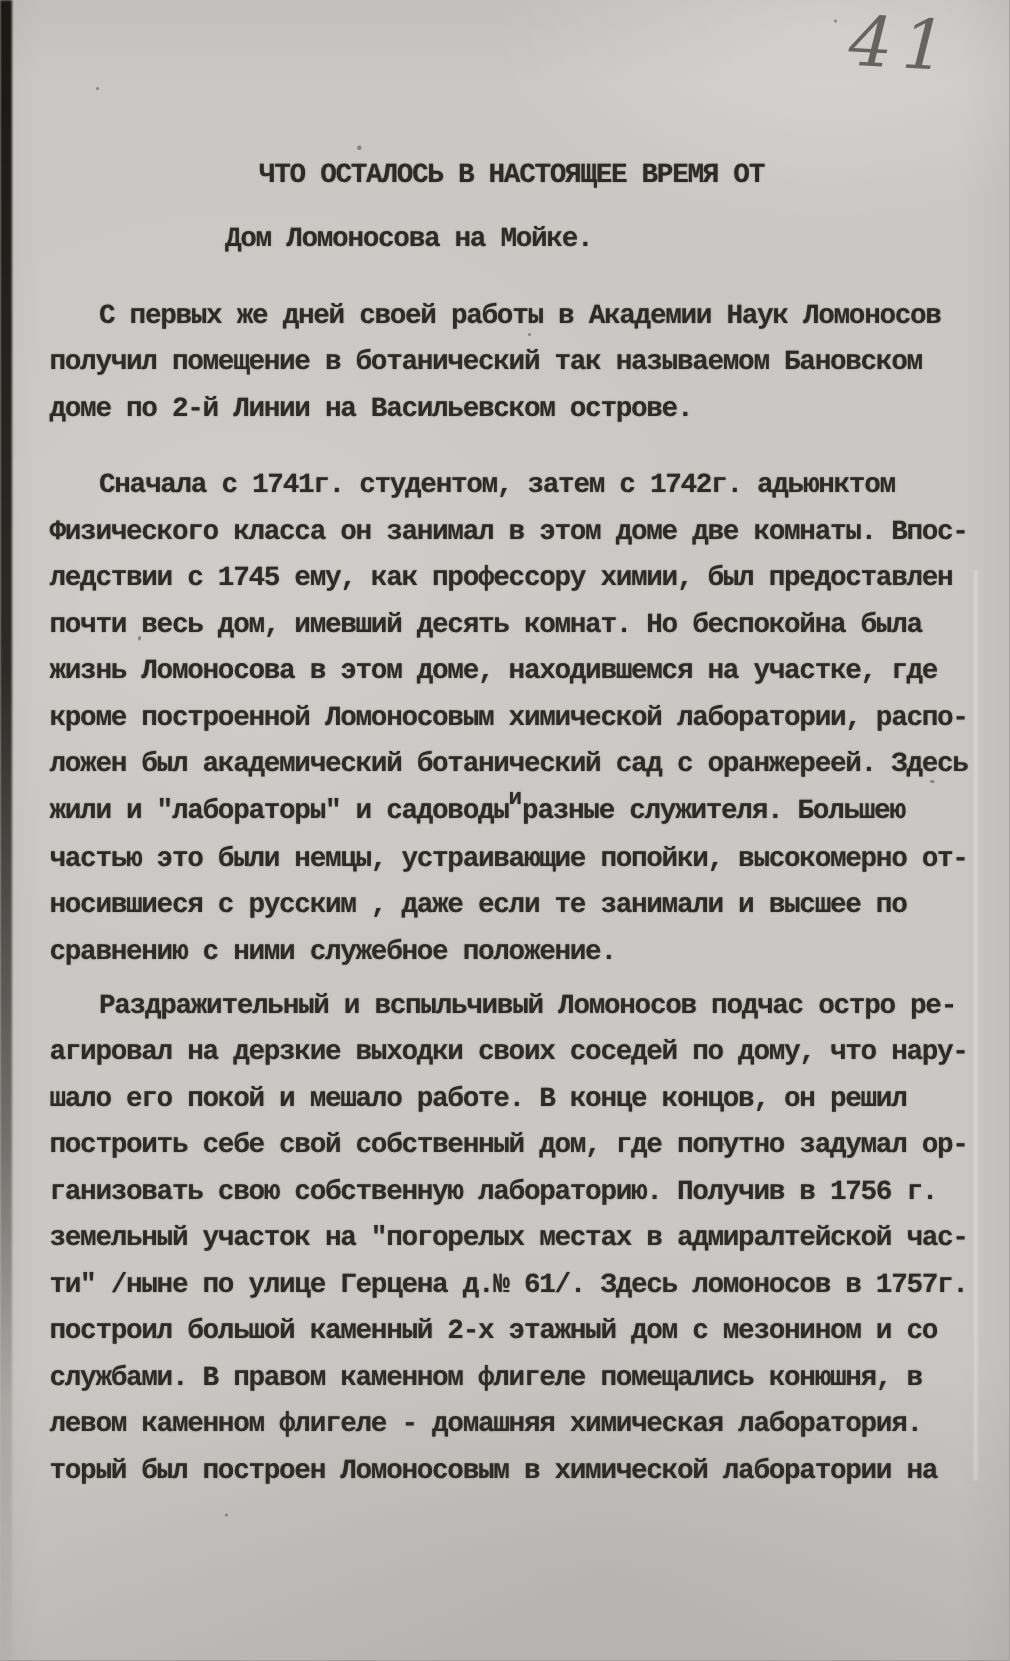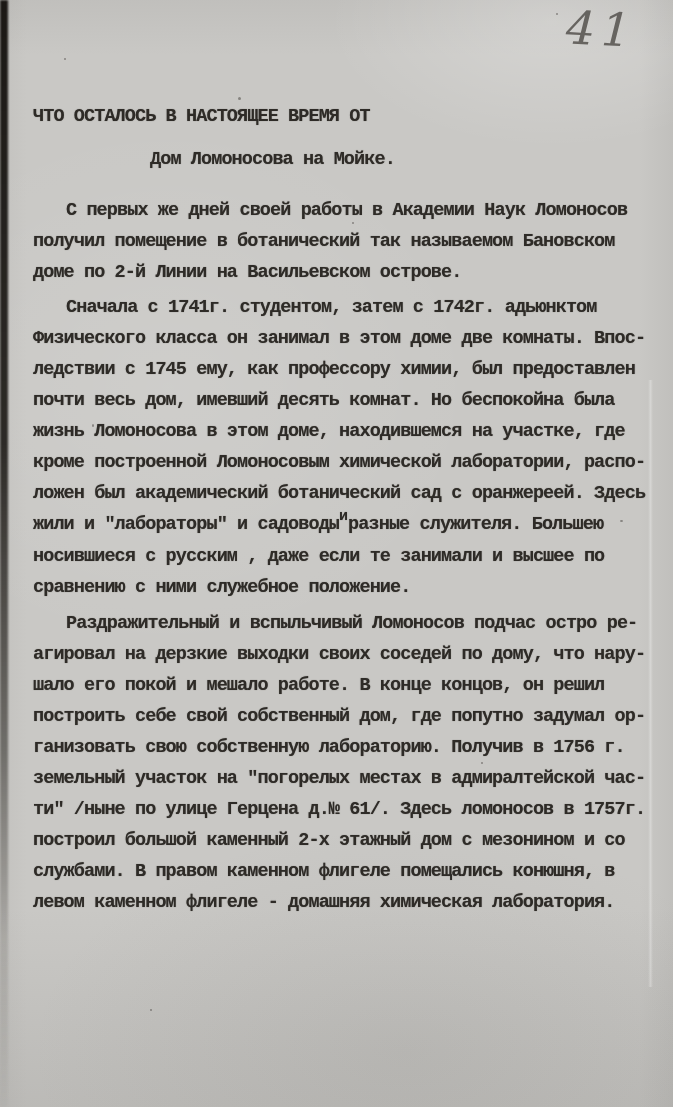--- a/index.html
+++ b/index.html
@@ -39,25 +39,25 @@
     font-style:italic;font-weight:400;
     font-size:46px;letter-spacing:6px;
     color:#55524e;opacity:0.85;
     transform:rotate(3deg);
   }
   .content{
     position:absolute;left:33px;top:0;width:616px;
     font-size:18.5px;line-height:31px;letter-spacing:-0.9px;
     text-shadow:0 0 1px rgba(46,43,39,0.55);
   }
-  .title{margin-top:99px;line-height:35px;}
+  .title{margin-top:99px;text-align:center;line-height:35px;}
   .subtitle{margin-top:10px;margin-left:117px;}
   .para{margin:0;}
   .p1{margin-top:20px;}
-  .p2{margin-top:4px;}
+  .p2{margin-top:20px;}
   .p3{margin-top:5px;}
   .line{white-space:nowrap;}
   .indent{padding-left:33px;}
   .sup{
     display:inline-block;font-size:15px;letter-spacing:0;
     transform:translateY(-9px);
   }
   .speck{position:absolute;border-radius:50%;background:rgba(50,47,43,0.45);}
   .s1{left:238px;top:97px;width:3px;height:3px;}
   .s2{left:556px;top:13px;width:2px;height:2px;}
@@ -103,31 +103,33 @@
 
     <div class="para p2">
       <div class="line indent">Сначала с 1741г. студентом, затем с 1742г. адьюнктом</div>
       <div class="line">Физического класса он занимал в этом доме две комнаты. Впос-</div>
       <div class="line">ледствии с 1745 ему, как профессору химии, был предоставлен</div>
       <div class="line">почти весь дом, имевший десять комнат. Но беспокойна была</div>
       <div class="line">жизнь Ломоносова в этом доме, находившемся на участке, где</div>
       <div class="line">кроме построенной Ломоносовым химической лаборатории, распо-</div>
       <div class="line">ложен был академический ботанический сад с оранжереей. Здесь</div>
       <div class="line"><span>жили и "лабораторы" и садоводы</span><span class="sup">и</span><span>разные служителя. Большею</span></div>
+      <div class="line">частью это были немцы, устраивающие попойки, высокомерно от-</div>
       <div class="line">носившиеся с русским , даже если те занимали и высшее по</div>
       <div class="line">сравнению с ними служебное положение.</div>
     </div>
 
     <div class="para p3">
       <div class="line indent">Раздражительный и вспыльчивый Ломоносов подчас остро ре-</div>
       <div class="line">агировал на дерзкие выходки своих соседей по дому, что нару-</div>
       <div class="line">шало его покой и мешало работе. В конце концов, он решил</div>
       <div class="line">построить себе свой собственный дом, где попутно задумал ор-</div>
       <div class="line">ганизовать свою собственную лабораторию. Получив в 1756 г.</div>
       <div class="line">земельный участок на "погорелых местах в адмиралтейской час-</div>
       <div class="line">ти" /ныне по улице Герцена д.№ 61/. Здесь ломоносов в 1757г.</div>
       <div class="line">построил большой каменный 2-х этажный дом с мезонином и со</div>
       <div class="line">службами. В правом каменном флигеле помещались конюшня, в</div>
       <div class="line">левом каменном флигеле - домашняя химическая лаборатория.</div>
+      <div class="line">торый был построен Ломоносовым в химической лаборатории на</div>
     </div>
 
   </div>
 </div>
 
 </body></html>

